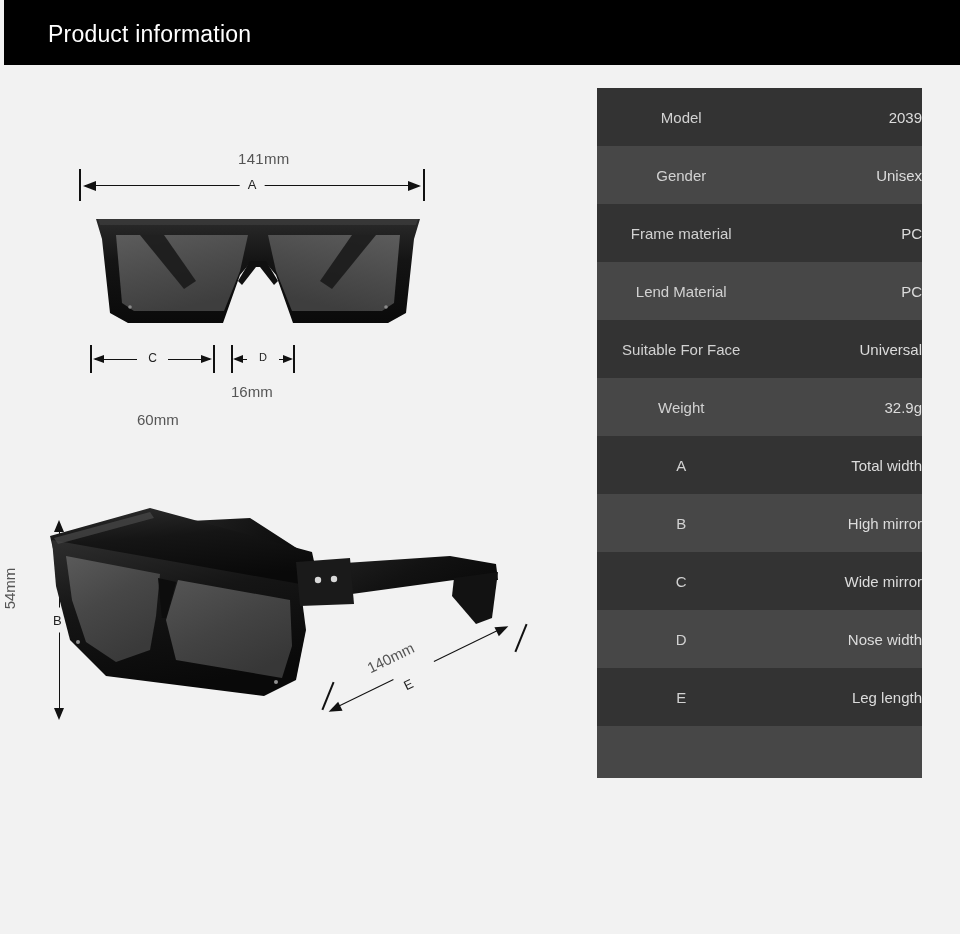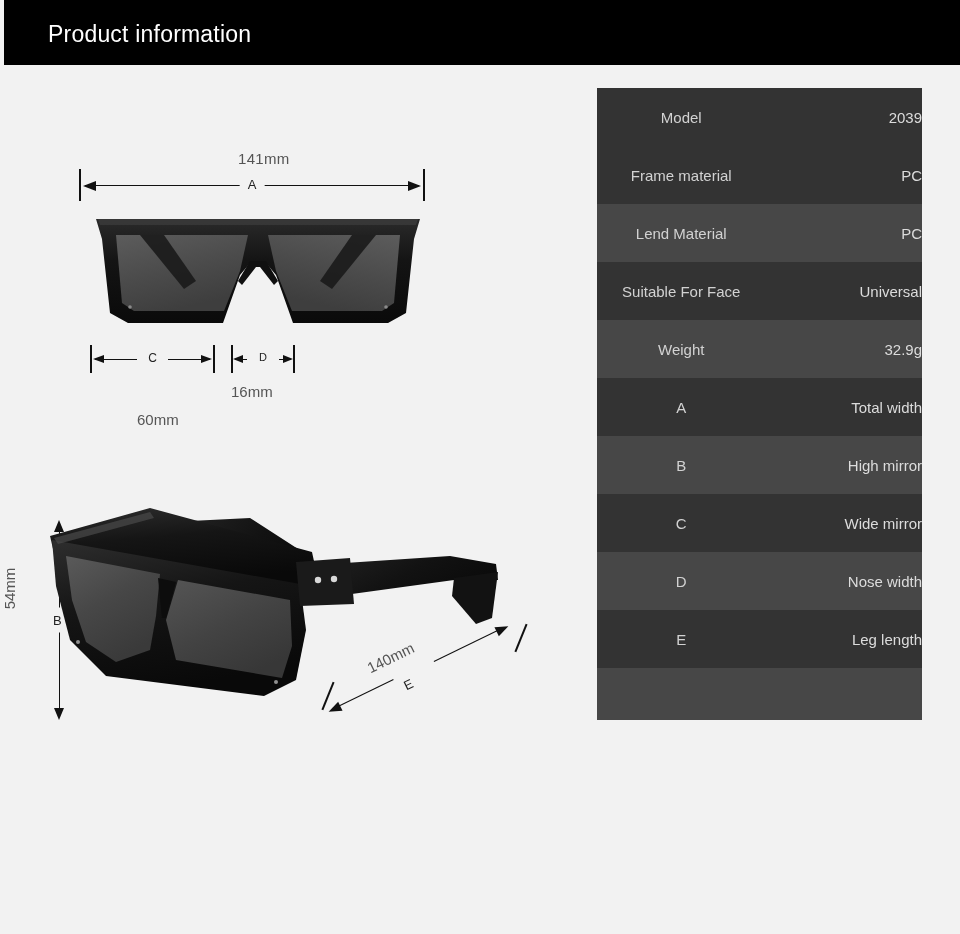--- a/index.html
+++ b/index.html
@@ -566,20 +566,24 @@
 
   <div class="ps-note">
   </div>
 </div>
 
 <div class="spec-table">
   <div class="spec-row dark">
     <div class="cell-key">Model</div>
     <div class="cell-val">2039</div>
   </div>
+  <div class="spec-row light">
+    <div class="cell-key">Gender</div>
+    <div class="cell-val">Unisex</div>
+  </div>
   <div class="spec-row dark">
     <div class="cell-key">Frame material</div>
     <div class="cell-val">PC</div>
   </div>
   <div class="spec-row light">
     <div class="cell-key">Lend Material</div>
     <div class="cell-val">PC</div>
   </div>
   <div class="spec-row dark">
     <div class="cell-key">Suitable For Face</div>

